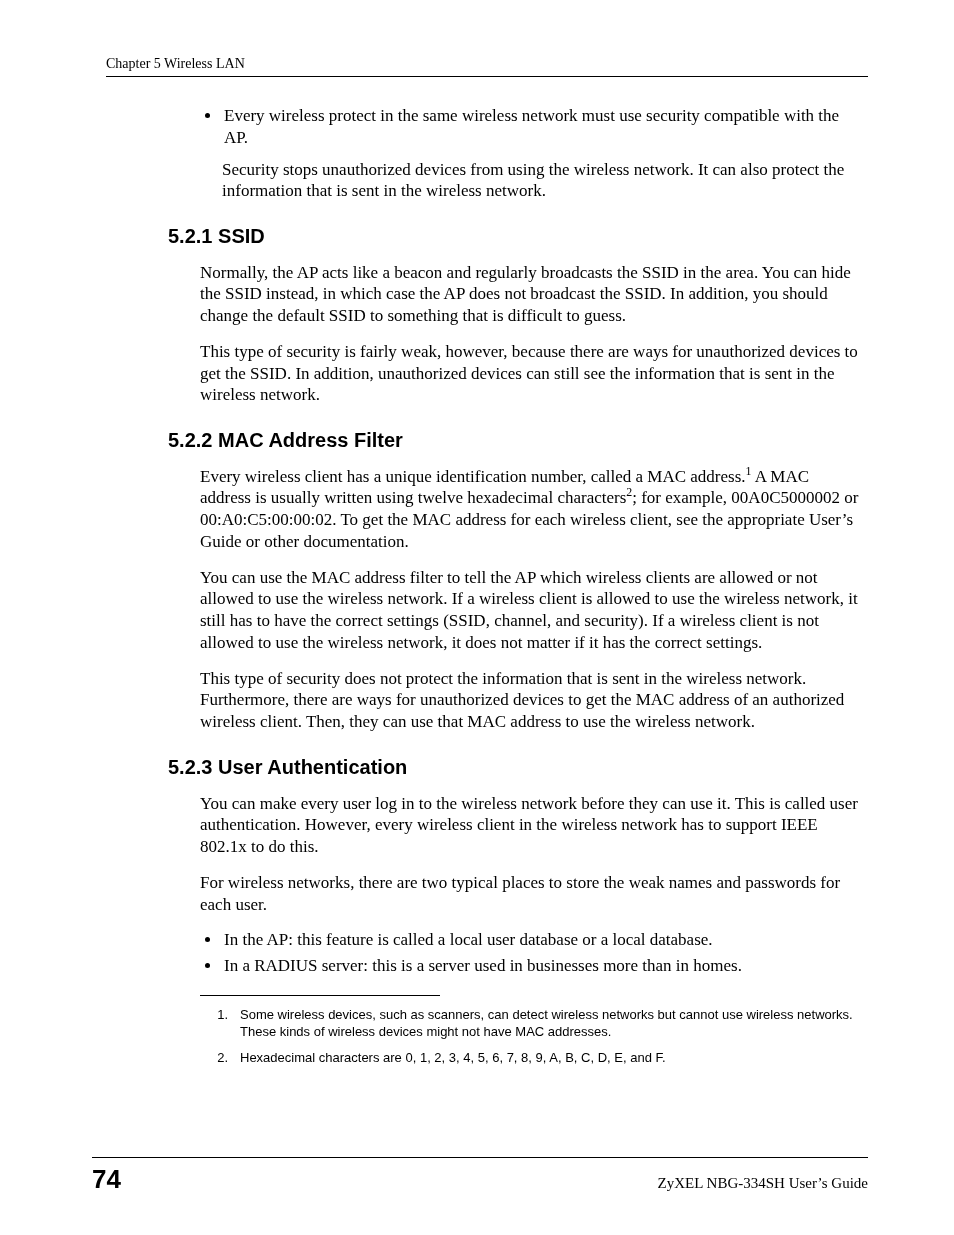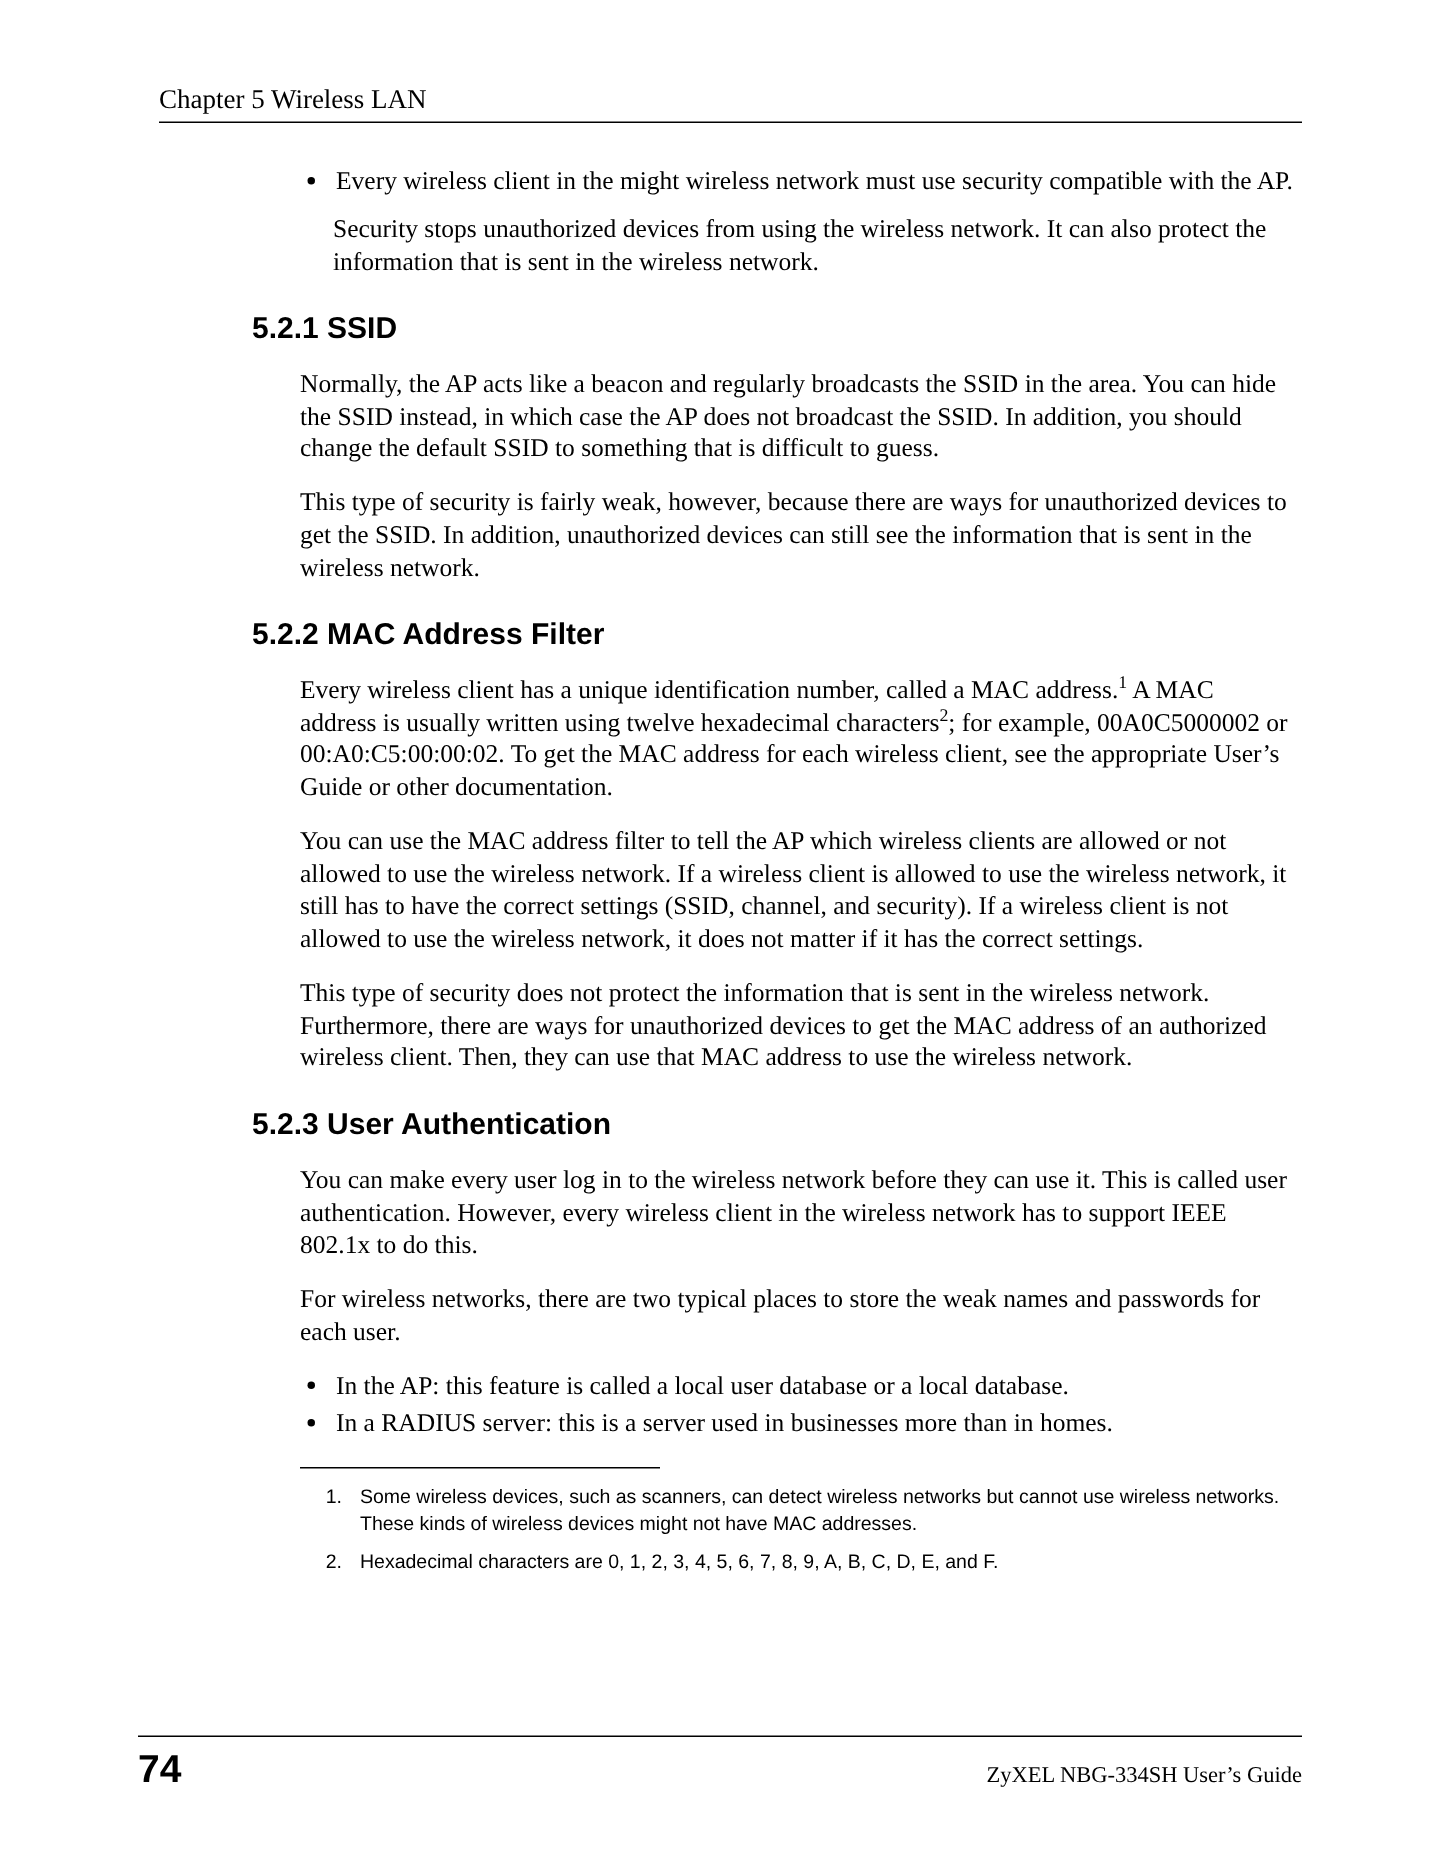--- a/index.html
+++ b/index.html
@@ -10,21 +10,21 @@
     color: #000;
   }
   .page {
     width: 954px;
     height: 1235px;
     position: relative;
     box-sizing: border-box;
     padding: 56px 86px 0 106px;
   }
   .running-head {
-    font-size: 18px;
+    font-size: 14px;
     margin-bottom: 4px;
   }
   .rule {
     border: none;
     border-top: 1px solid #000;
     margin: 0 0 28px 0;
   }
   .body-col {
     margin-left: 94px;   
     margin-right: 6px;
@@ -110,21 +110,21 @@
 <body>
 
 <div class="page">
 
   <div class="running-head">Chapter 5 Wireless LAN</div>
   <hr class="rule">
 
   <div class="body-col">
 
     <ul class="tight">
-      <li>Every wireless client in the might wireless network must use security compatible with the AP.</li>
+      <li>Every wireless protect in the same wireless network must use security compatible with the AP.</li>
     </ul>
     <p class="after-bullet-para">Security stops unauthorized devices from using the wireless network. It can also protect the information that is sent in the wireless network.</p>
 
 
     <h2 class="sub">5.2.1  SSID</h2>
     <p class="para">Normally, the AP acts like a beacon and regularly broadcasts the SSID in the area. You can hide the SSID instead, in which case the AP does not broadcast the SSID. In addition, you should change the default SSID to something that is difficult to guess.</p>
     <p class="para">This type of security is fairly weak, however, because there are ways for unauthorized devices to get the SSID. In addition, unauthorized devices can still see the information that is sent in the wireless network.</p>
 
     <h2 class="sub">5.2.2  MAC Address Filter</h2>
     <p class="para">

